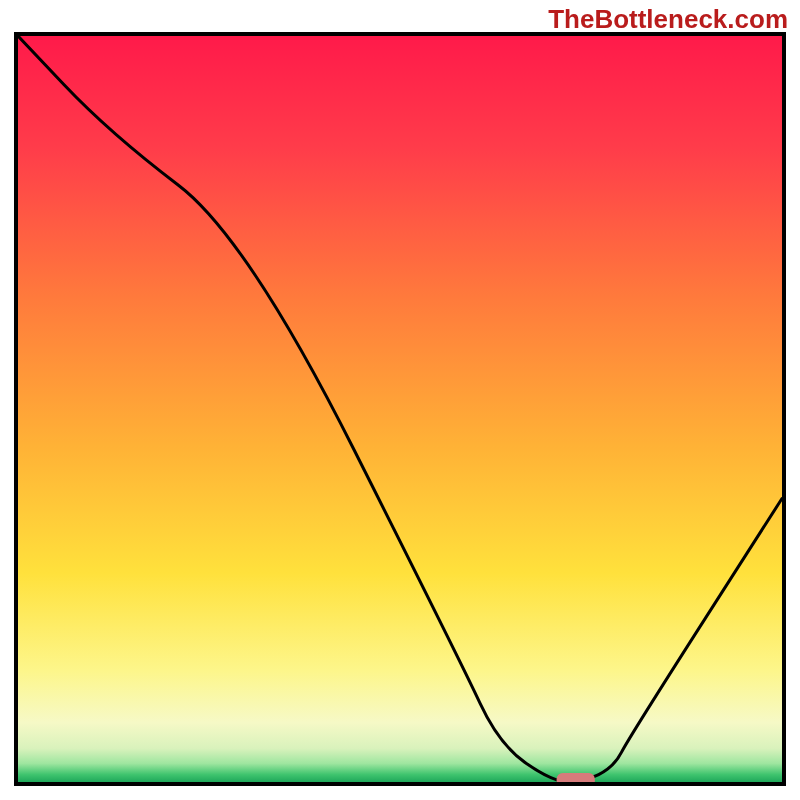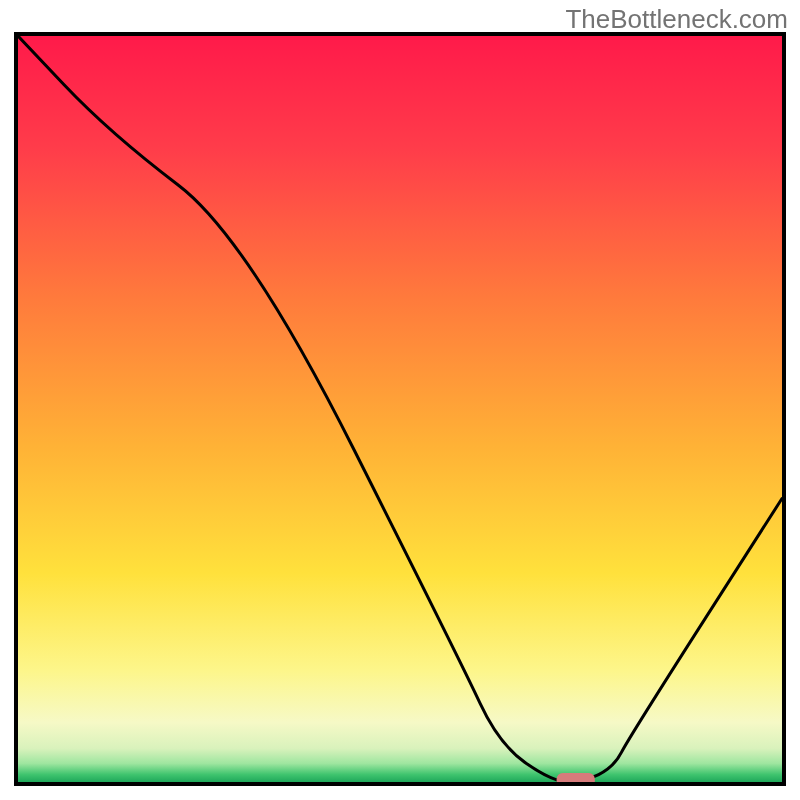--- a/index.html
+++ b/index.html
@@ -14,22 +14,22 @@
     position: relative;
     width: 800px;
     height: 800px;
   }
   .watermark {
     position: absolute;
     top: 4px;
     right: 12px;
     font-family: Arial, Helvetica, sans-serif;
     font-size: 26px;
-    color: #737373;
-    font-weight: 400;
+    color: #b91c1c;
+    font-weight: 700;
     z-index: 10;
   }
   .chart-frame {
     position: absolute;
     left: 14px;
     top: 32px;
     width: 772px;
     height: 754px;
     border: 4px solid #000;
     box-sizing: border-box;

